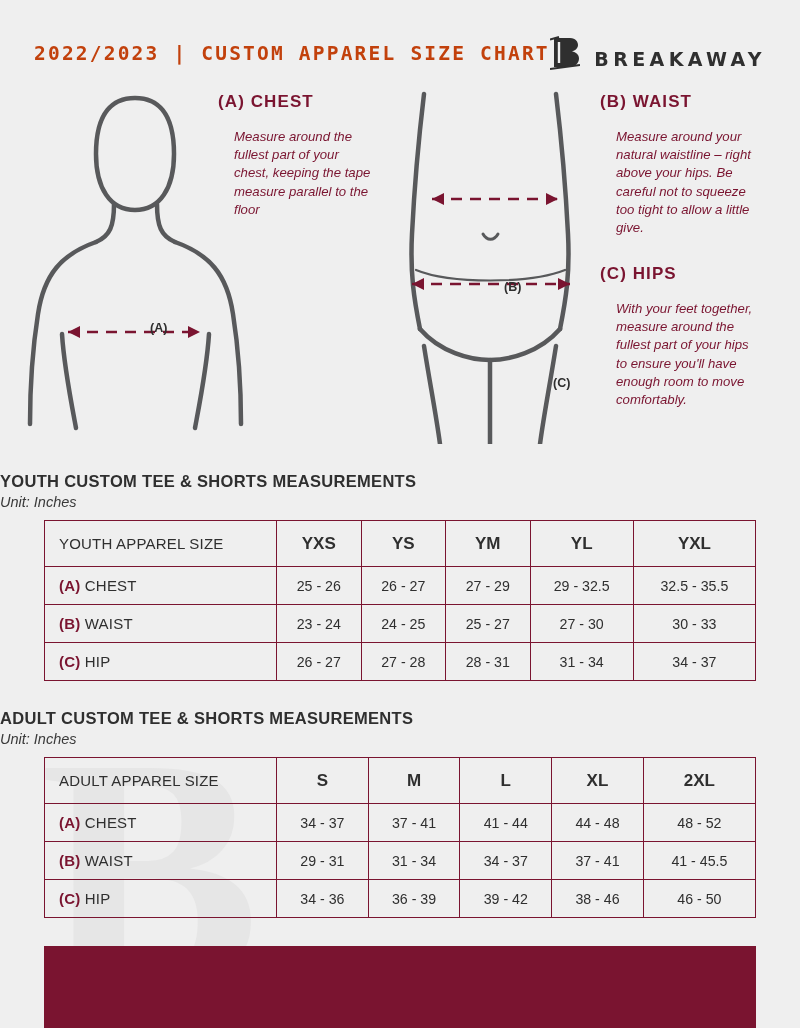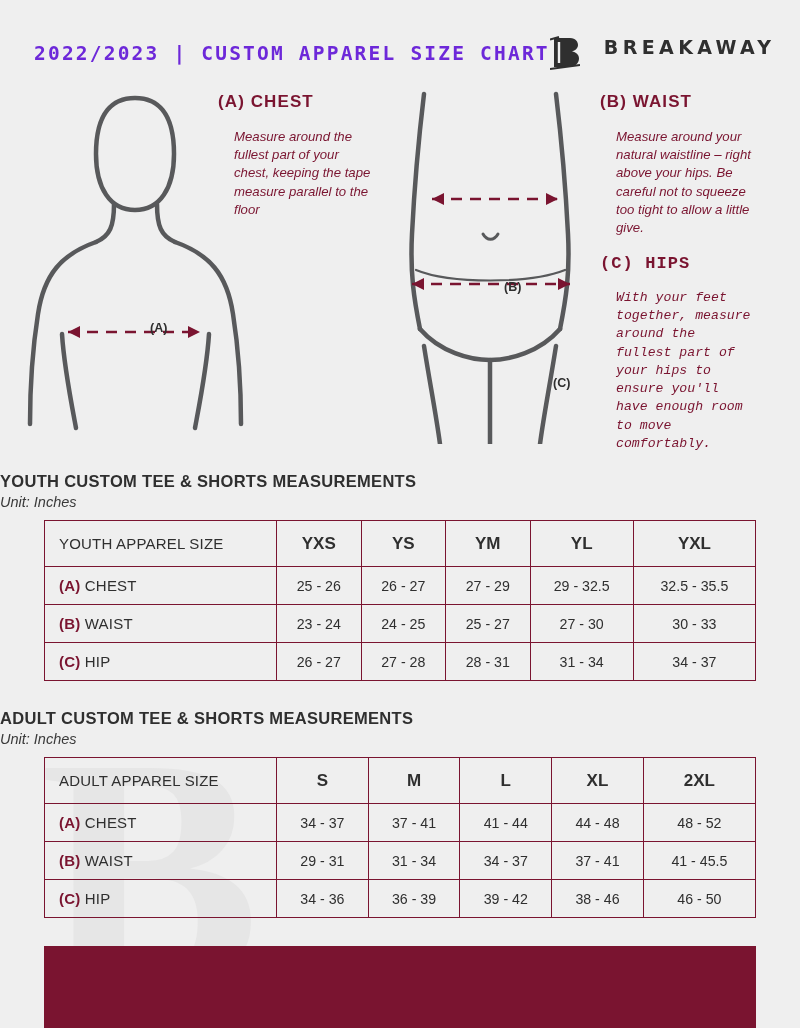--- a/index.html
+++ b/index.html
@@ -38,28 +38,28 @@
   .header {
     display: flex;
     align-items: center;
     justify-content: space-between;
     padding: 36px 34px 0 34px;
   }
   .header-title {
     font-size: 19.5px;
     font-weight: bold;
     letter-spacing: 2.2px;
-    color: #6d28d9;
+    color: #c2410c;
     font-family: "DejaVu Sans Mono", monospace;
     white-space: nowrap;
   }
   .brand {
     display: flex;
-    align-items: flex-start;
-    gap: 24px;
+    align-items: flex-end;
+    gap: 14px;
   }
   .brand-mark {
     width: 30px; height: 34px;
     position: relative;
   }
   .brand-name {
     font-size: 19px;
     font-weight: bold;
     letter-spacing: 4.4px;
     color: #2f2f2f;
@@ -86,21 +86,21 @@
   }
   .callout p {
     margin: 16px;
     font-size: 13.2px;
     line-height: 1.38;
     font-style: italic;
     color: #7a1430;
   }
   .callout-a { left: 218px; top: 8px; width: 175px; }
   .callout-b { left: 600px; top: 8px; width: 175px; }
-  .callout-c { left: 600px; top: 170px; width: 172px; font-family: Liberation Mono, monospace; }
+  .callout-c { left: 600px; top: 180px; width: 172px; }
 
   
   .section-title {
     text-align: left;
     font-size: 16.5px;
     font-weight: bold;
     letter-spacing: 0.3px;
     color: #2f2f2f;
     margin: 0;
   }

